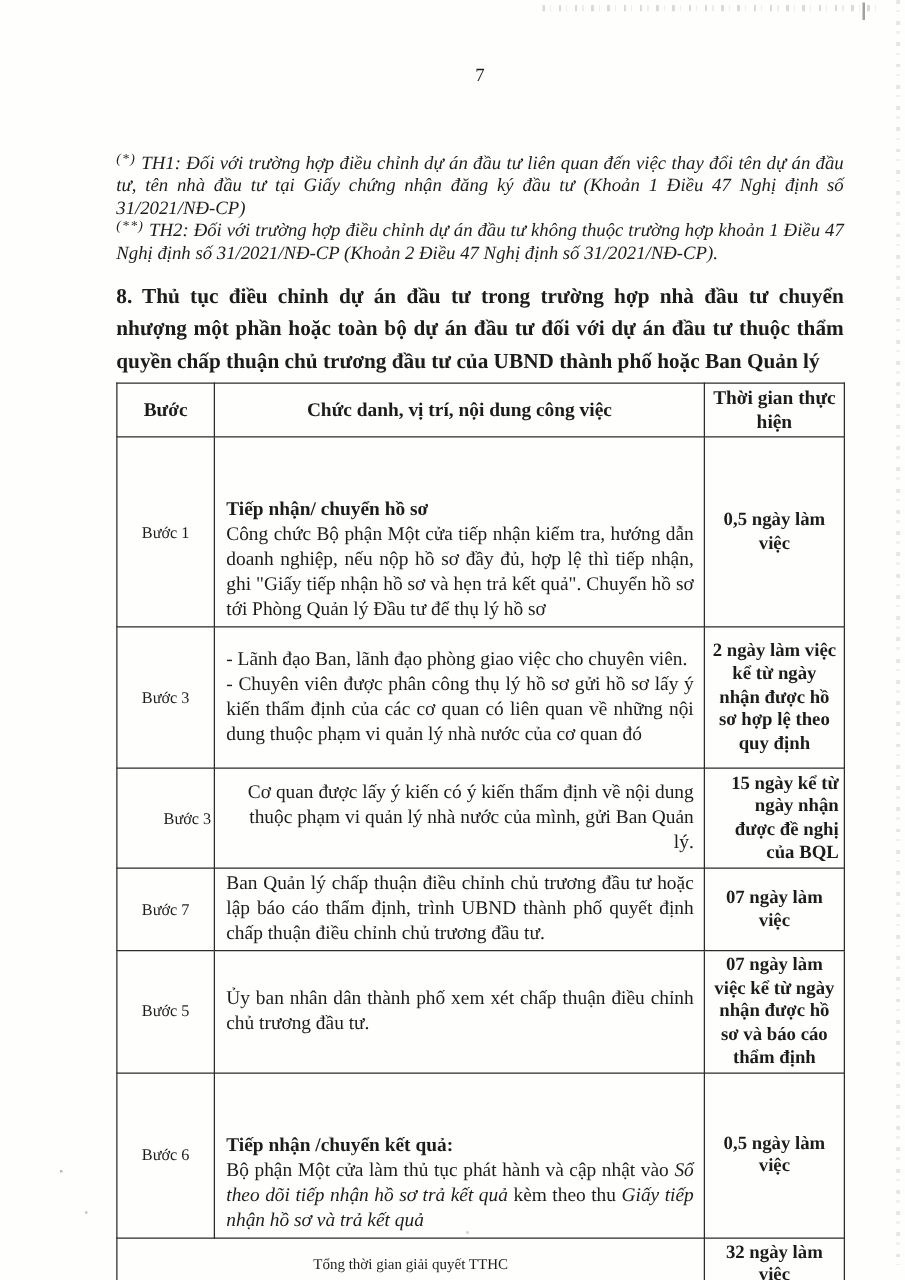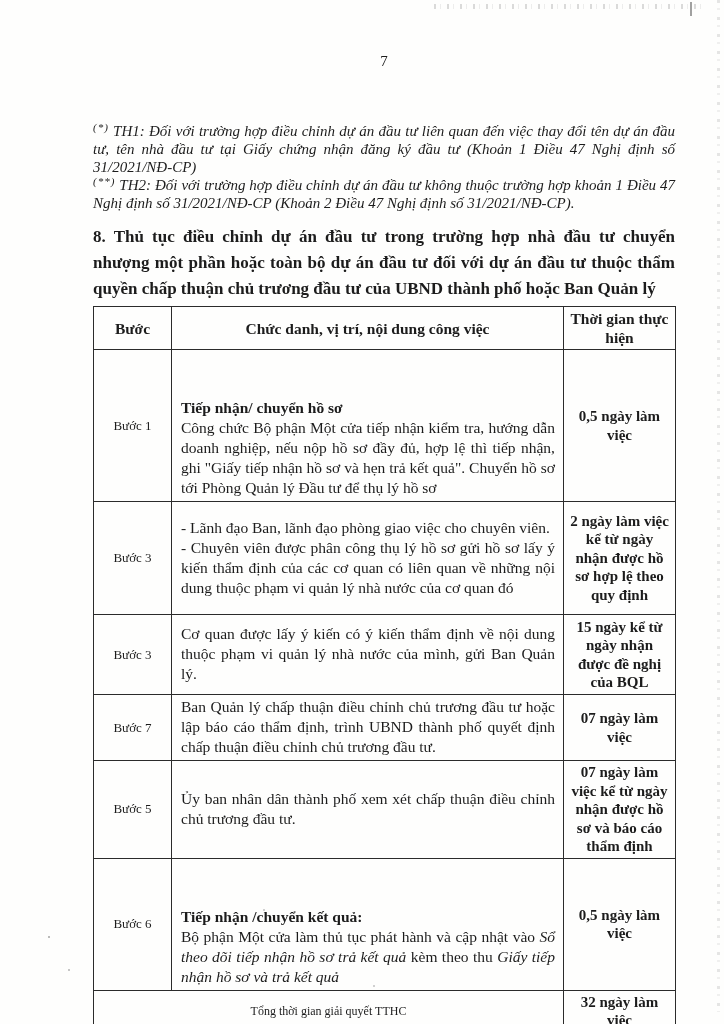--- a/index.html
+++ b/index.html
@@ -101,21 +101,21 @@
     font-size: 15px;
     line-height: 18.5px;
     padding: 2px 4px;
     font-weight: bold;
   }
   .cell-title { font-weight: bold; text-align: left; margin-top: 46px; }
   .run-italic { font-style: italic; }
 
   tr.r1 td { height: 100px; }
   tr.r2 td { height: 113px; }
-  tr.r3 td { height: 80px; }
+  tr.r3 td { height: 80px; text-align: right; }
   tr.r4 td { height: 60px; }
   tr.r5 td { height: 88px; }
   tr.r6 td { height: 80px; }
   tr.total td { height: 40px; }
   tr.total td.total-label {
     font-weight: normal; text-align: center; font-size: 12px;
   }
   tr.total td.cell-time { font-weight: bold; margin-top: 12px; }
 </style>
 </head>

